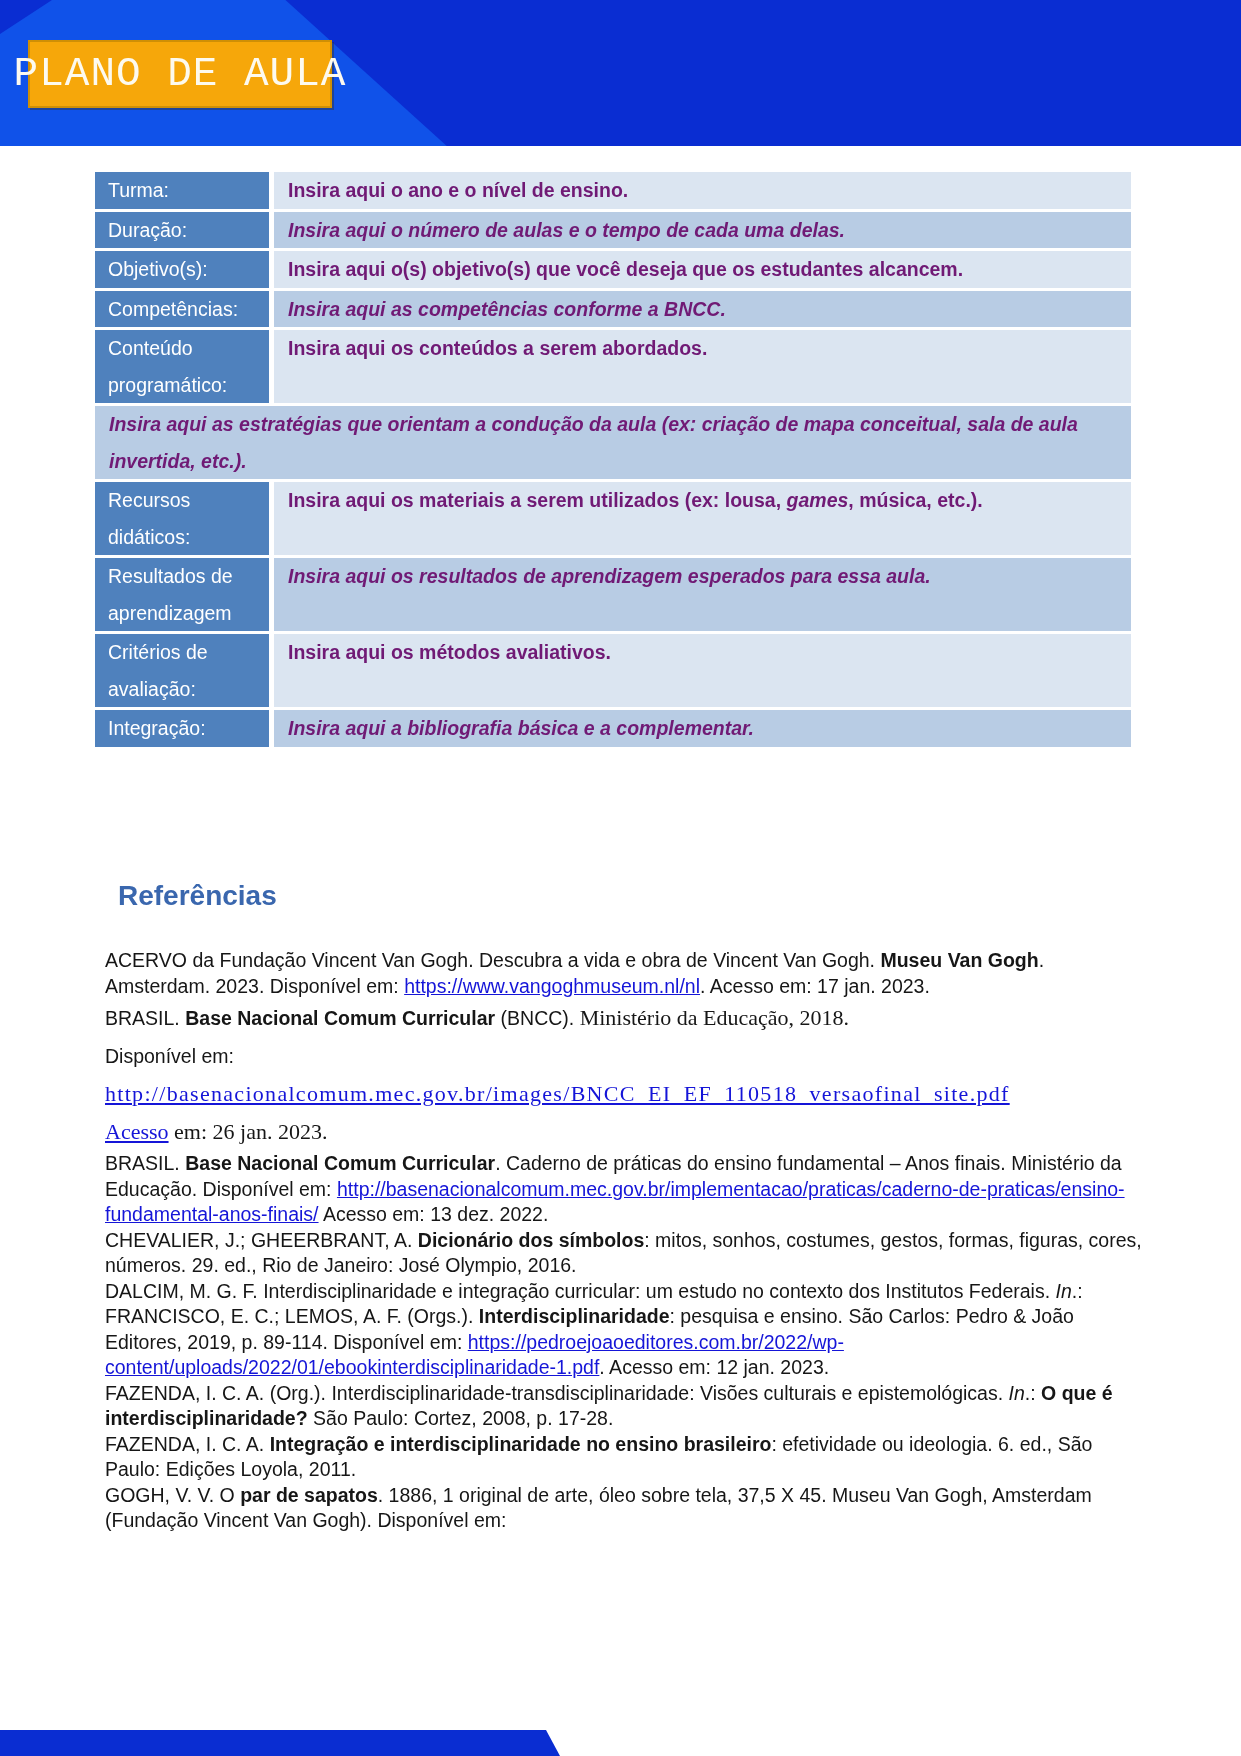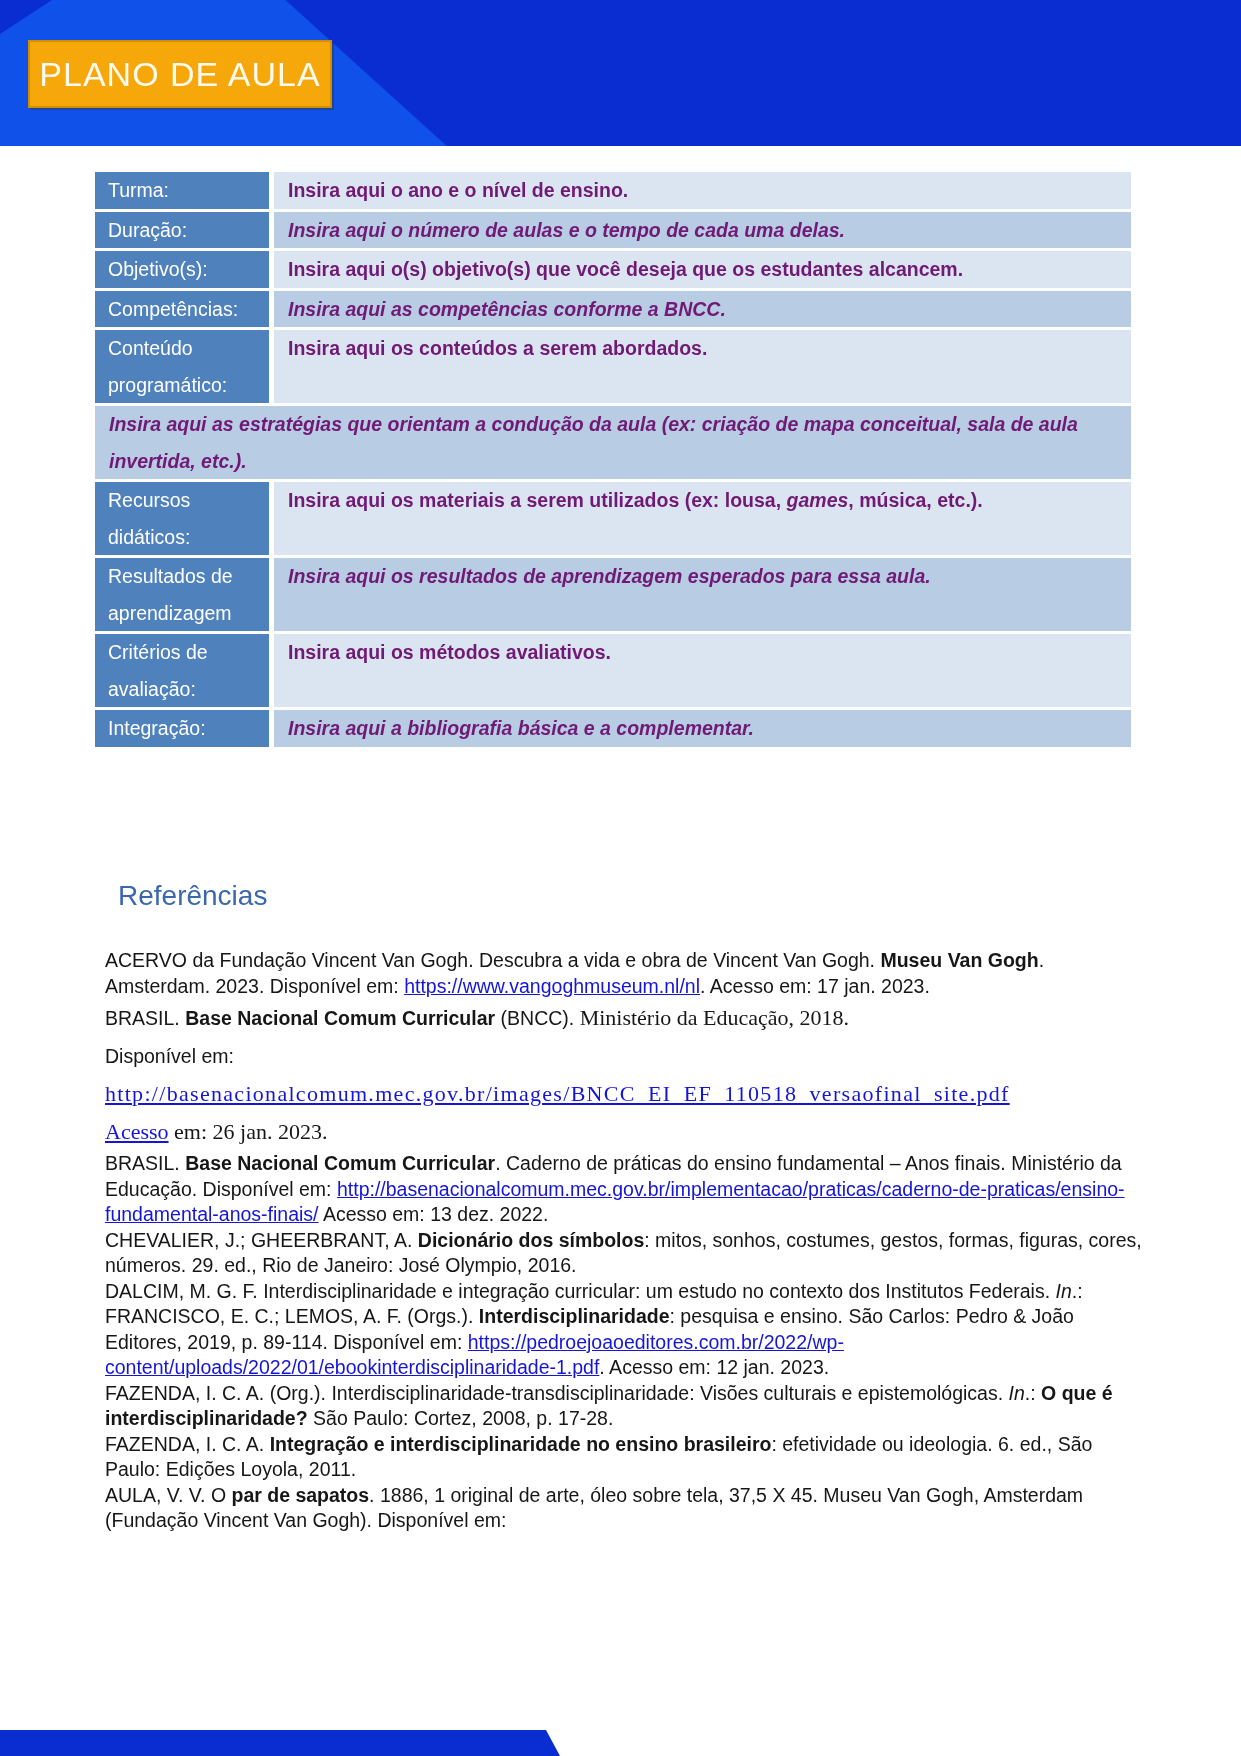--- a/index.html
+++ b/index.html
@@ -7,37 +7,37 @@
 
   
   .banner{position:absolute;top:0;left:0;width:1241px;height:146px;background:#1052e9;}
   .banner-dark{position:absolute;top:0;left:0;width:100%;height:100%;background:#0a2dd2;
     clip-path:polygon(23% 0,100% 0,100% 100%,36% 100%);}
   .banner-corner{position:absolute;top:0;left:0;width:52px;height:34px;background:#0a2dd2;
     clip-path:polygon(0 0,100% 0,0 100%);}
   .logo-box{position:absolute;left:28px;top:40px;width:300px;height:64px;background:#f6a70a;
     border:2px solid #cf8f05;box-shadow:2px 2px 0 rgba(60,40,0,.35);
     display:flex;align-items:center;justify-content:center;}
-  .logo-box span{font-family:Liberation Sans, sans-serif;font-size:34px;color:#fdfaef;
+  .logo-box span{font-family:Liberation Mono, monospace;font-size:41px;color:#fdfaef;
     letter-spacing:1px;white-space:nowrap;}
 
   
   .plan-table{position:absolute;left:95px;top:172px;width:1036px;}
   .t-row{display:flex;border-bottom:3px solid #ffffff;}
   .t-label{width:153px;flex:0 0 153px;background:#4f81bd;color:#ffffff;
     padding:0 8px 0 13px;border-right:5px solid #ffffff;
     font-size:19.5px;line-height:36.5px;}
   .t-value{flex:1;padding:0 14px;font-size:19.5px;line-height:36.5px;
     font-weight:bold;color:#701a75;}
   .t-row.light .t-value{background:#dbe5f1;}
   .t-row.dark  .t-value{background:#b8cce4;font-style:italic;}
 
   
   .refs-title{position:absolute;left:118px;top:880px;margin:0;
-    font-size:28px;font-weight:normal;color:#3a67ae;}
+    font-size:28px;font-weight:bold;color:#3a67ae;}
   .refs{position:absolute;left:105px;top:948px;width:1047px;
     font-size:19.5px;line-height:25.5px;color:#161616;}
   .refs p{margin:0;overflow-wrap:break-word;}
   .refs p.alt{line-height:38px;}
   .b{font-weight:bold;}
   .i{font-style:italic;}
   .lnk{color:#1515d8;text-decoration:underline;cursor:pointer;}
   .f2{font-family:"Liberation Serif",serif;font-size:22px;}
   .sp{letter-spacing:1.3px;}
 
@@ -103,18 +103,18 @@
   <h2 class="refs-title">Referências</h2>
 
   <section class="refs">
       <p class="ref"><span>ACERVO da Fundação Vincent Van Gogh. Descubra a vida e obra de Vincent Van Gogh. </span><span class="b">Museu Van Gogh</span><span>. Amsterdam. 2023. Disponível em: </span><a class="lnk" href="#">https://www.vangoghmuseum.nl/nl</a><span>. Acesso em: 17 jan. 2023.</span></p>
       <p class="ref alt"><span>BRASIL. </span><span class="b">Base Nacional Comum Curricular</span><span> (BNCC). </span><span class="f2">Ministério da Educação, 2018.</span><br><span>Disponível em:</span><br><a class="f2 sp lnk" href="#">http://basenacionalcomum.mec.gov.br/images/BNCC_EI_EF_110518_versaofinal_site.pdf</a><br><a class="f2 lnk" href="#">Acesso</a><span class="f2"> em: 26 jan. 2023.</span></p>
       <p class="ref"><span>BRASIL. </span><span class="b">Base Nacional Comum Curricular</span><span>. Caderno de práticas do ensino fundamental – Anos finais. Ministério da Educação. Disponível em: </span><a class="lnk" href="#">http://basenacionalcomum.mec.gov.br/implementacao/praticas/caderno-de-praticas/ensino-fundamental-anos-finais/</a><span> Acesso em: 13 dez. 2022.</span></p>
       <p class="ref"><span>CHEVALIER, J.; GHEERBRANT, A. </span><span class="b">Dicionário dos símbolos</span><span>: mitos, sonhos, costumes, gestos, formas, figuras, cores, números. 29. ed., Rio de Janeiro: José Olympio, 2016.</span></p>
       <p class="ref"><span>DALCIM, M. G. F. Interdisciplinaridade e integração curricular: um estudo no contexto dos Institutos Federais. </span><span class="i">In</span><span>.: FRANCISCO, E. C.; LEMOS, A. F. (Orgs.). </span><span class="b">Interdisciplinaridade</span><span>: pesquisa e ensino. São Carlos: Pedro &amp; João Editores, 2019, p. 89-114. Disponível em: </span><a class="lnk" href="#">https://pedroejoaoeditores.com.br/2022/wp-content/uploads/2022/01/ebookinterdisciplinaridade-1.pdf</a><span>. Acesso em: 12 jan. 2023.</span></p>
       <p class="ref"><span>FAZENDA, I. C. A. (Org.). Interdisciplinaridade-transdisciplinaridade: Visões culturais e epistemológicas. </span><span class="i">In</span><span>.: </span><span class="b">O que é interdisciplinaridade?</span><span> São Paulo: Cortez, 2008, p. 17-28.</span></p>
       <p class="ref"><span>FAZENDA, I. C. A. </span><span class="b">Integração e interdisciplinaridade no ensino brasileiro</span><span>: efetividade ou ideologia. 6. ed., São Paulo: Edições Loyola, 2011.</span></p>
-      <p class="ref"><span>AULA, V. V. O </span><span class="b">par de sapatos</span><span>. 1886, 1 original de arte, óleo sobre tela, 37,5 X 45. Museu Van Gogh, Amsterdam (Fundação Vincent Van Gogh). Disponível em:</span></p>
+      <p class="ref"><span>GOGH, V. V. O </span><span class="b">par de sapatos</span><span>. 1886, 1 original de arte, óleo sobre tela, 37,5 X 45. Museu Van Gogh, Amsterdam (Fundação Vincent Van Gogh). Disponível em:</span></p>
     </section>
 
   <footer class="footer-bar"></footer>
 
 </div>
 
 </body></html>

